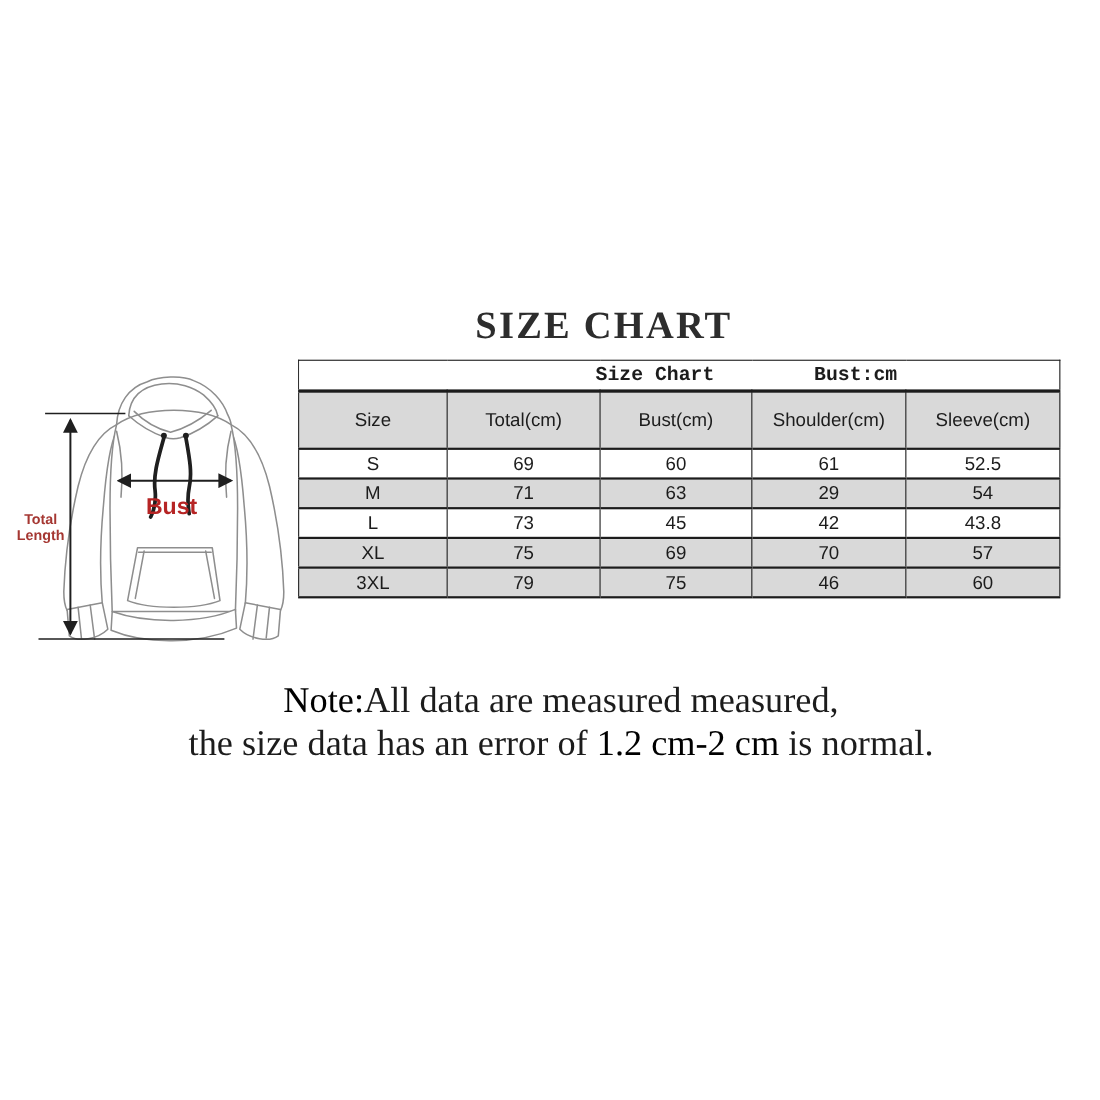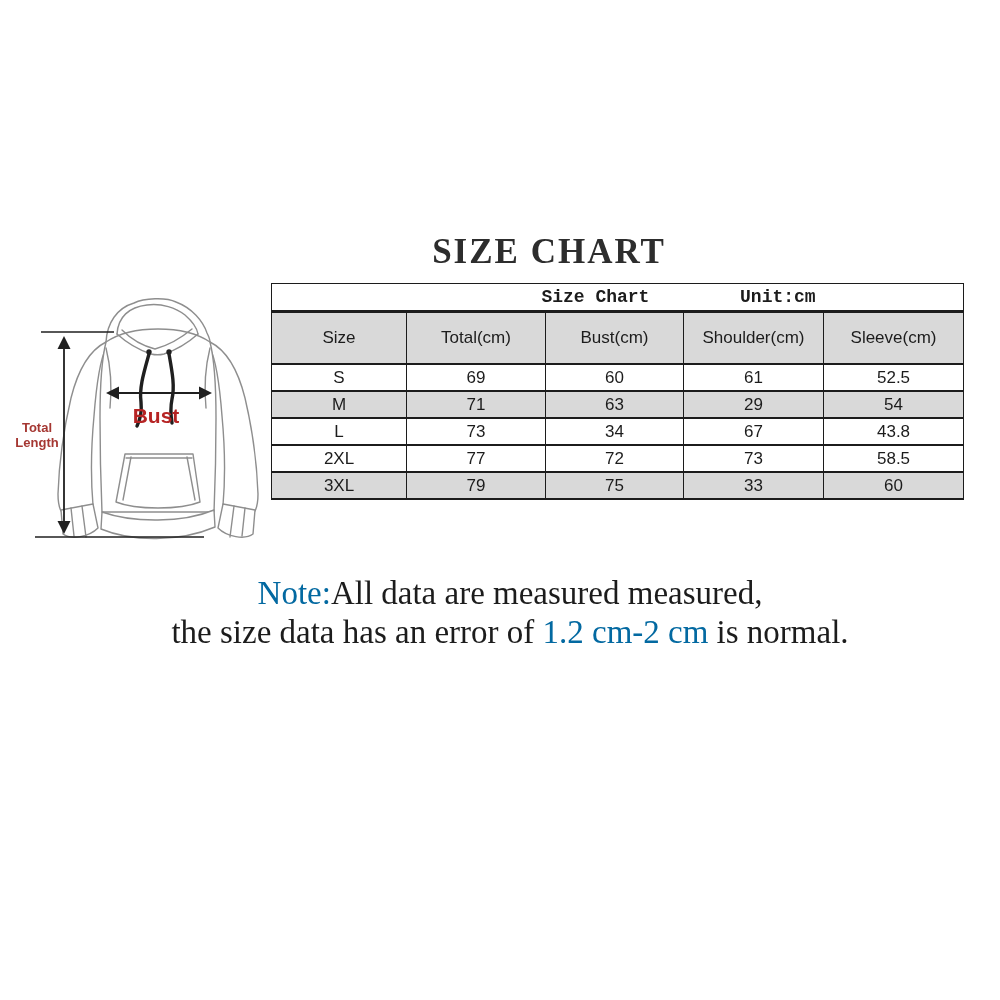--- a/index.html
+++ b/index.html
@@ -1,18 +1,18 @@
 <!DOCTYPE html>
 <html><head>
 <meta charset="utf-8">
 <style>
   html,body { margin:0; padding:0; background:#ffffff; }
   .canvas {
     position:relative; width:1000px; height:849px; background:#ffffff;
-    font-family:"Liberation Sans", sans-serif; overflow:hidden;
+    font-family:"Liberation Sans", sans-serif; overflow:hidden;margin-top:44px;
   }
   
   .page-title {
     position:absolute; top:232px; left:549px; transform:translateX(-50%);
     margin:0; font-family:"Liberation Serif", serif; font-weight:700;
     font-size:35px; letter-spacing:2px; color:#2d2d2d; white-space:nowrap;
   }
   
   .hoodie-svg { position:absolute; left:8px; top:296px; }
   
@@ -37,21 +37,21 @@
   .cap-unit  { position:absolute; left:73.2%; top:50%; transform:translate(-50%,-50%); white-space:nowrap; }
   .header-row th { height:50px; background:#d9d9d9; font-weight:400; font-size:17px; }
   .size-table tbody td { height:25px; font-size:17px; background:#ffffff; }
   .size-table tbody tr.shaded td { background:#d9d9d9; }
   
   .note {
     position:absolute; top:574px; left:10px; width:1000px; text-align:center;
     font-family:"Liberation Serif", serif; font-size:33px; line-height:39px;
     color:#1c1c1c;
   }
-  .note .red { color:#0369a1; }
+  .note .red { color:#000000; }
 </style>
 </head>
 <body>
 
 <div class="canvas">
 
   <h1 class="page-title">SIZE CHART</h1>
 
   <svg class="hoodie-svg" width="265" height="275" viewBox="0 0 265 275">
     <defs>
@@ -114,21 +114,21 @@
       <col style="width:135px">
         <col style="width:139px">
         <col style="width:138px">
         <col style="width:140px">
         <col style="width:140px">
     </colgroup>
     <thead>
       <tr>
         <td colspan="5" class="caption-cell">
           <span class="cap-title">Size Chart</span>
-          <span class="cap-unit">Unit:cm</span>
+          <span class="cap-unit">Bust:cm</span>
         </td>
       </tr>
       <tr class="header-row">
         <th>Size</th>
         <th>Total(cm)</th>
         <th>Bust(cm)</th>
         <th>Shoulder(cm)</th>
         <th>Sleeve(cm)</th>
       </tr>
     </thead>
@@ -143,36 +143,36 @@
         <tr class="shaded">
           <td>M</td>
           <td>71</td>
           <td>63</td>
           <td>29</td>
           <td>54</td>
         </tr>
         <tr>
           <td>L</td>
           <td>73</td>
-          <td>34</td>
-          <td>67</td>
+          <td>45</td>
+          <td>42</td>
           <td>43.8</td>
         </tr>
-        <tr>
-          <td>2XL</td>
-          <td>77</td>
-          <td>72</td>
-          <td>73</td>
-          <td>58.5</td>
+        <tr class="shaded">
+          <td>XL</td>
+          <td>75</td>
+          <td>69</td>
+          <td>70</td>
+          <td>57</td>
         </tr>
         <tr class="shaded">
           <td>3XL</td>
           <td>79</td>
           <td>75</td>
-          <td>33</td>
+          <td>46</td>
           <td>60</td>
         </tr>
       </tbody>
   </table>
 
   <div class="note">
     <div class="note-line"><span class="red">Note:</span><span>All data are measured measured,</span></div>
     <div class="note-line"><span>the size data has an error of </span><span class="red">1.2 cm-2 cm</span><span> is normal.</span></div>
   </div>
 

